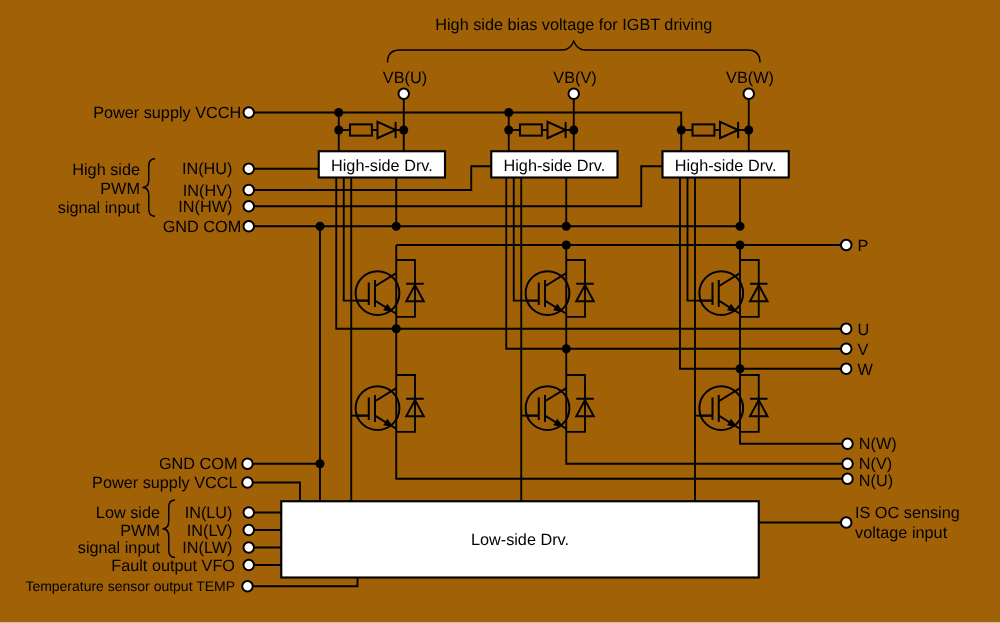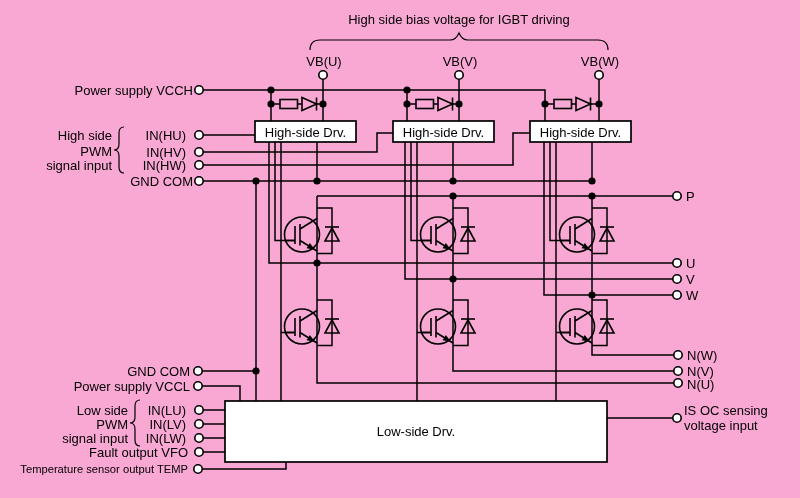--- a/index.html
+++ b/index.html
@@ -1,16 +1,16 @@
 <!DOCTYPE html>
 <html><head>
 <meta charset="utf-8">
 <style>
   html,body{margin:0;padding:0;background:#ffffff;}
-  .stage{position:relative;width:800px;height:498px;background:#f9a8d4;overflow:hidden;
+  .stage{position:relative;width:800px;height:498px;background:#a16207;overflow:hidden;
          font-family:"Liberation Sans", sans-serif;}
   svg{display:block;}
   text{font-family:"Liberation Sans", sans-serif;fill:#000;}
   .t13{font-size:13px;}
   .t11{font-size:11.2px;}
   .wire{stroke:#000;stroke-width:1.5;fill:none;}
   .box{stroke:#000;stroke-width:1.7;fill:#fff;}
   .sym{stroke:#000;stroke-width:1.6;fill:none;}
   .dot{fill:#000;stroke:none;}
   .term{fill:#fff;stroke:#000;stroke-width:1.6;}

